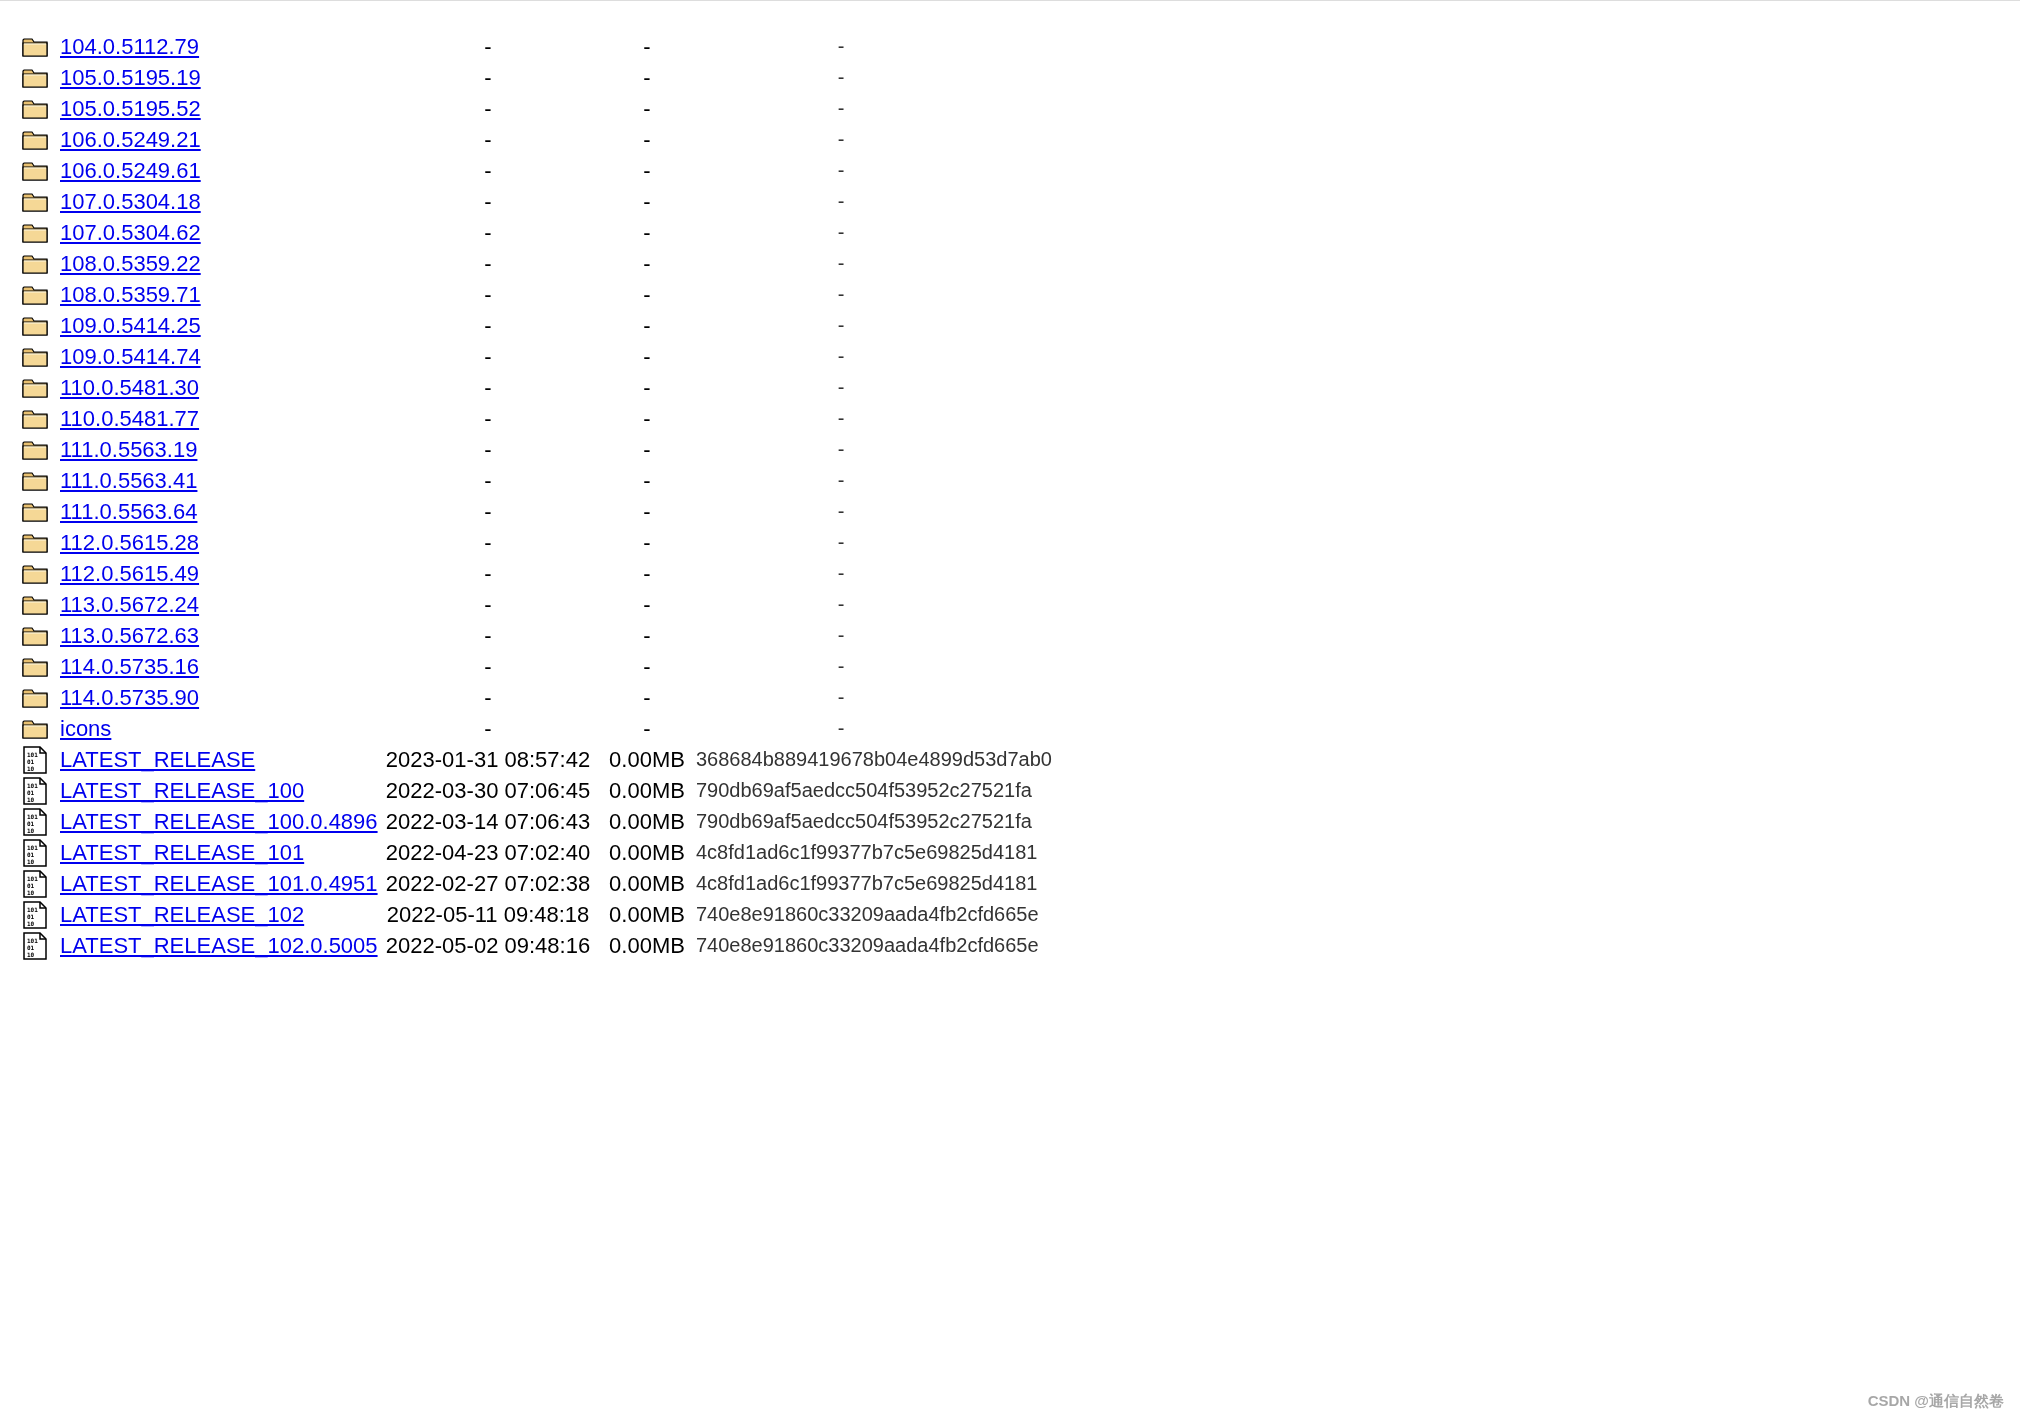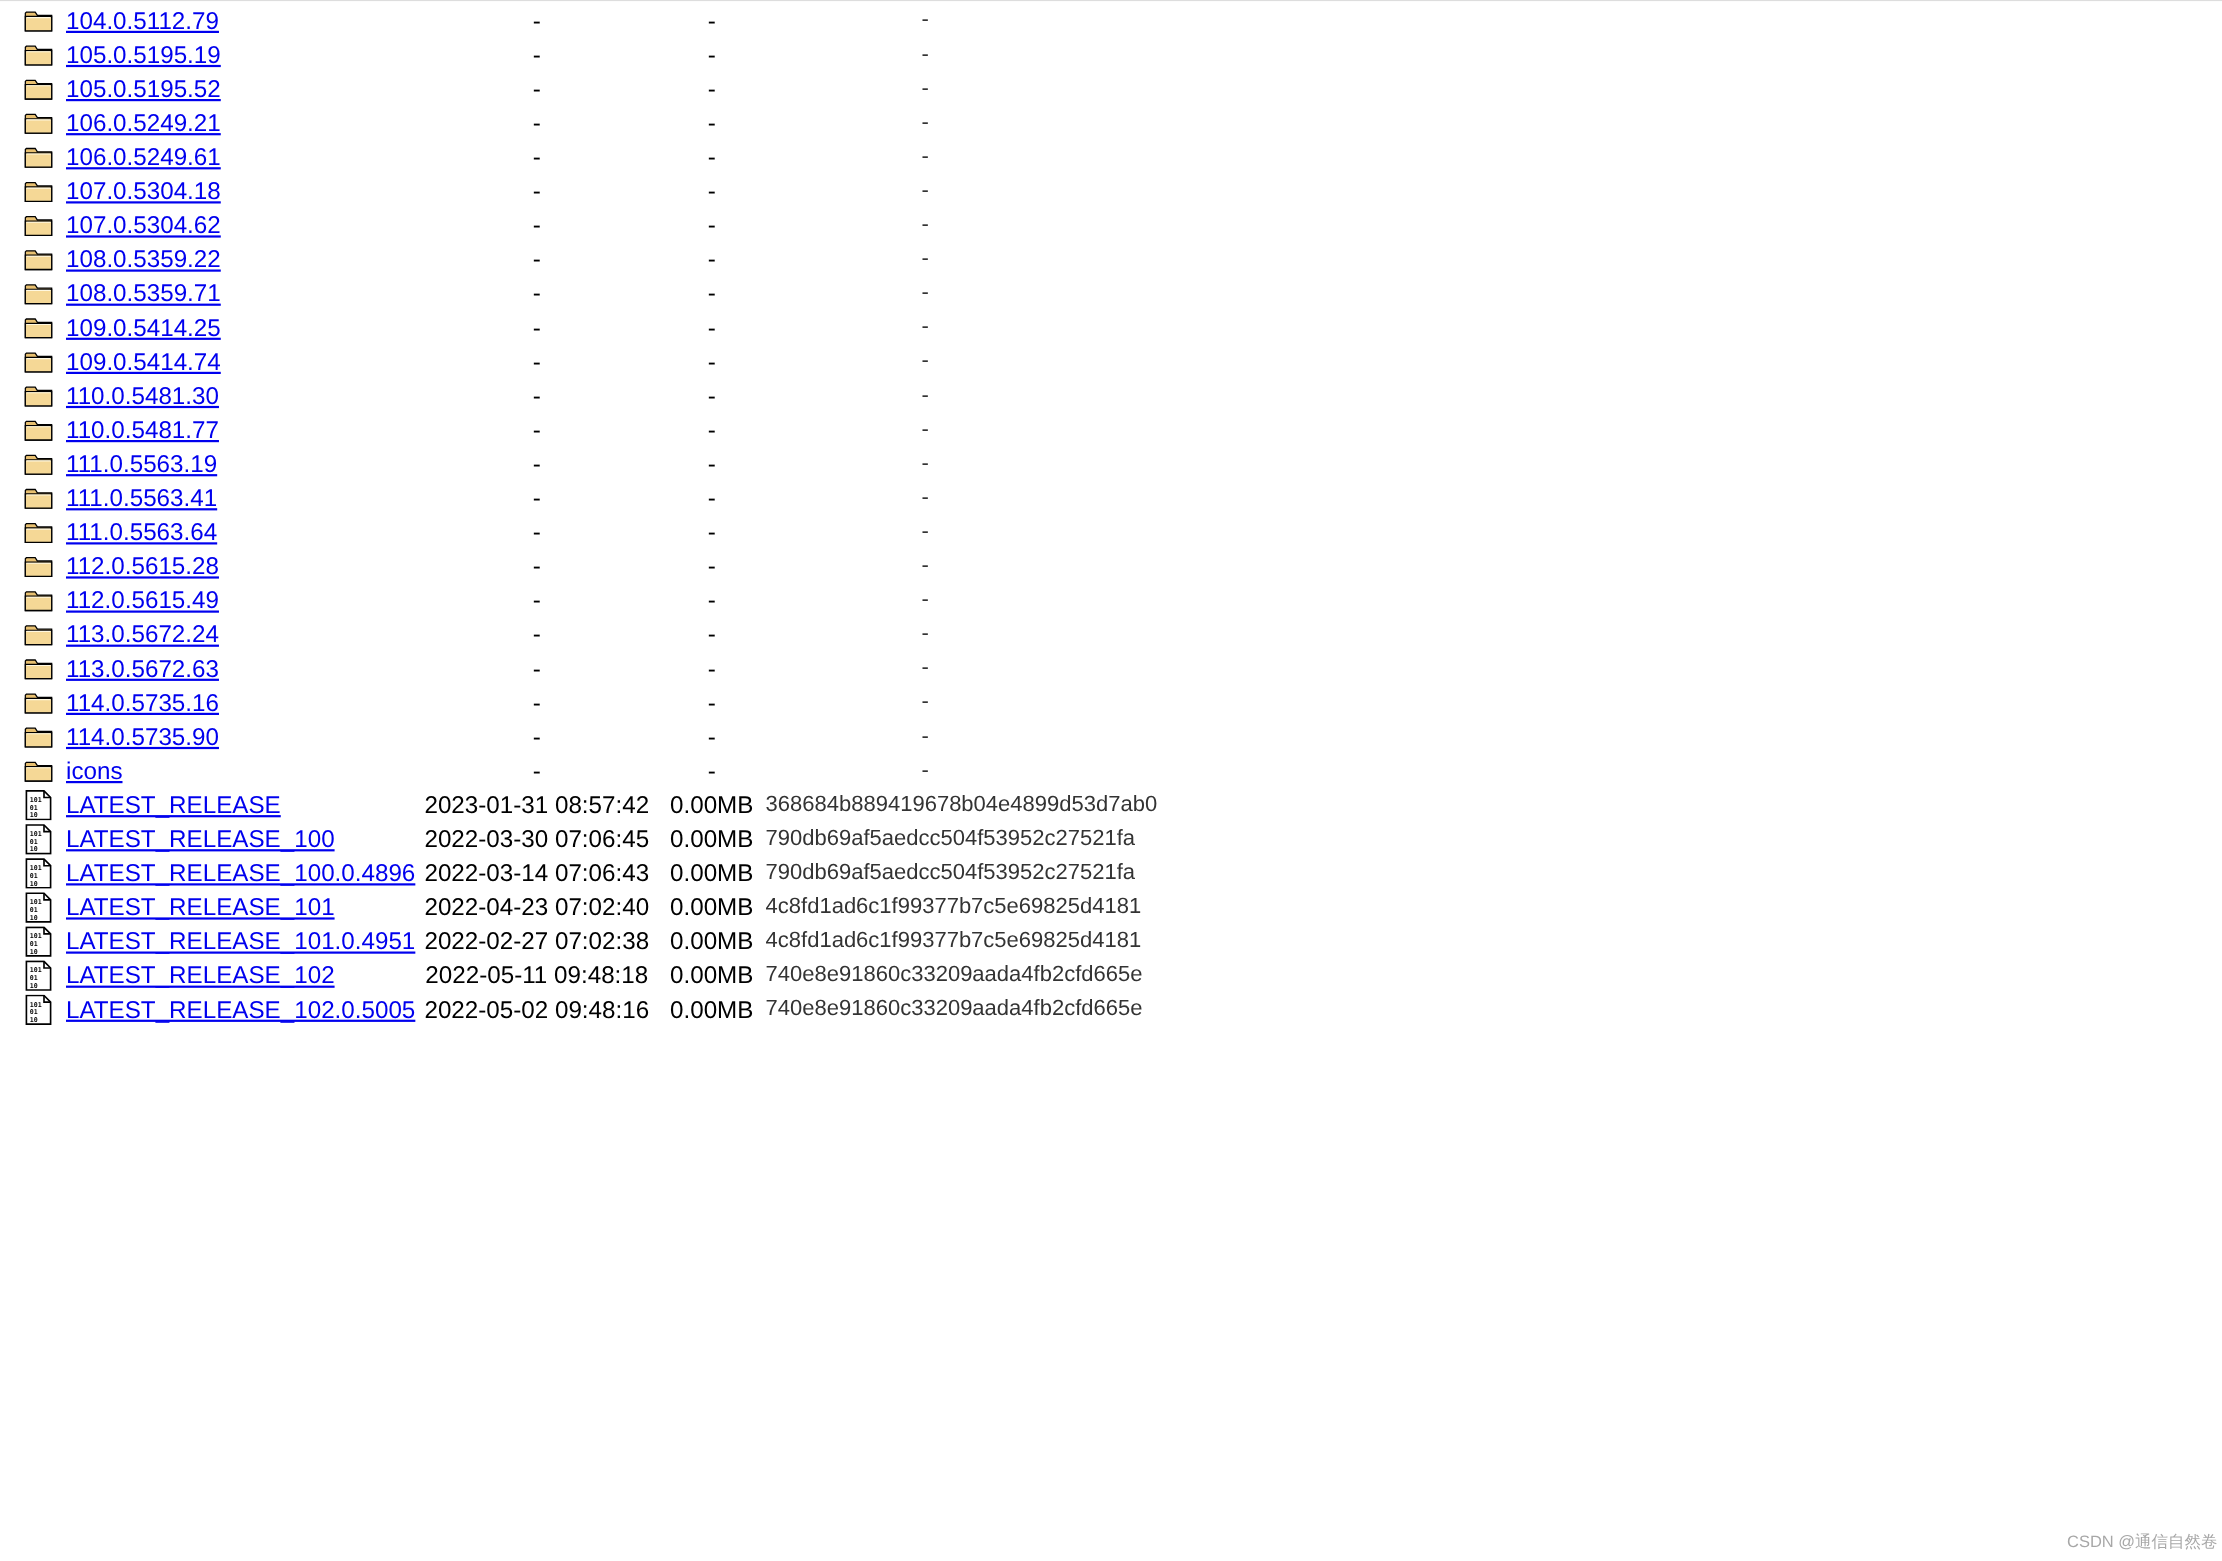--- a/index.html
+++ b/index.html
@@ -8,20 +8,21 @@
       box-sizing: border-box;
     }
     body {
       font-family: Arial, "Microsoft YaHei", sans-serif;
       background: #fff;
       padding-top: 2px;
       border-top: 1px solid #ddd;
     }
     .listing {
       width: 100%;
+      margin-top: 28px;
     }
     .row {
       display: flex;
       align-items: center;
       height: 31px;
       padding-left: 22px;
     }
     .icon-cell {
       width: 38px;
       display: flex;
@@ -63,24 +64,25 @@
       width: 26px;
       height: 22px;
     }
     .file-icon {
       width: 26px;
       height: 28px;
     }
     .watermark {
       position: fixed;
       bottom: 8px;
-      right: 4px;
+      right: 16px;
       font-size: 15px;
       color: rgba(120, 120, 120, 0.65);
       font-family: "Microsoft YaHei", sans-serif;
+      font-weight: bold;
     }
   </style>
 </head>
 <body>
 
 <div class="listing" id="listing">
     <div class="row">
       <div class="icon-cell">
         <svg class="folder-icon" viewBox="0 0 26 22">
           <path d="M1 4 L1 20 L25 20 L25 6 L12 6 L10 3 L2 3 Z" fill="#E8C070" stroke="#000" stroke-width="1.2"></path>

